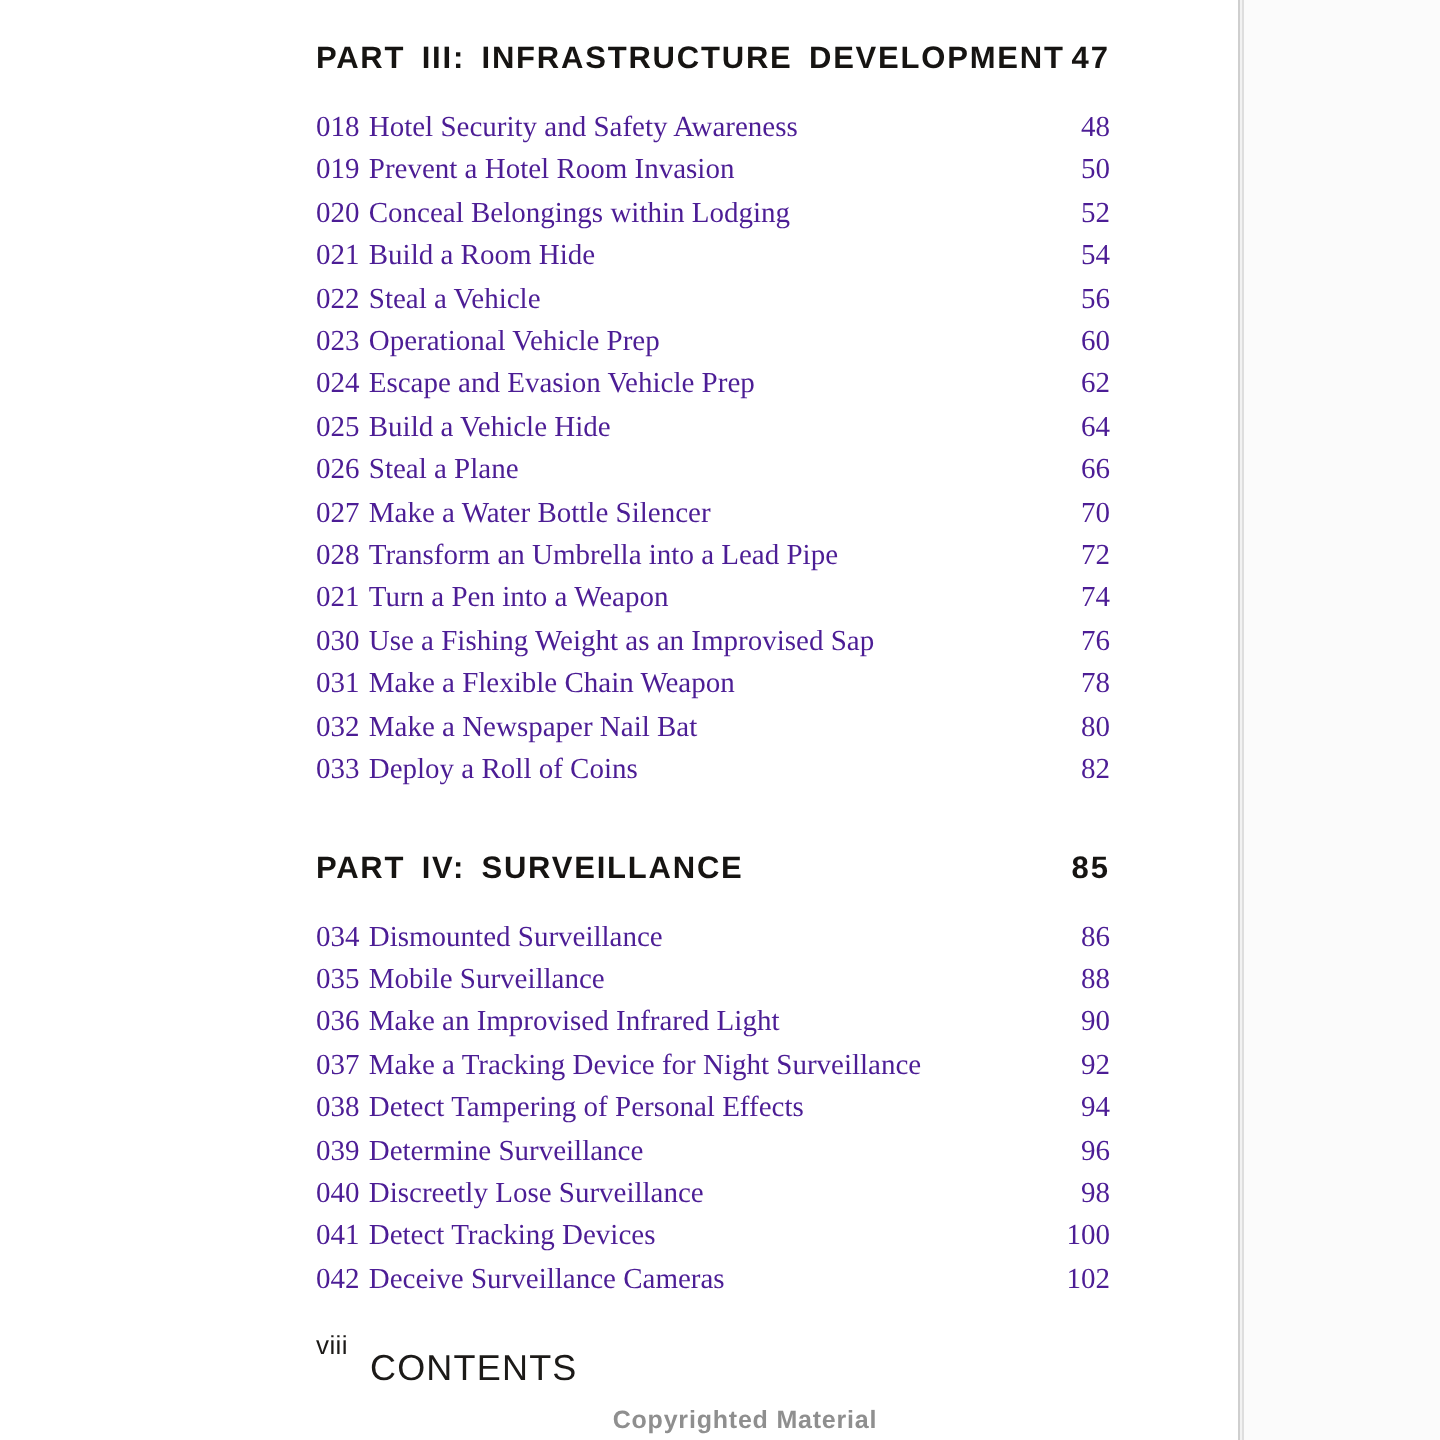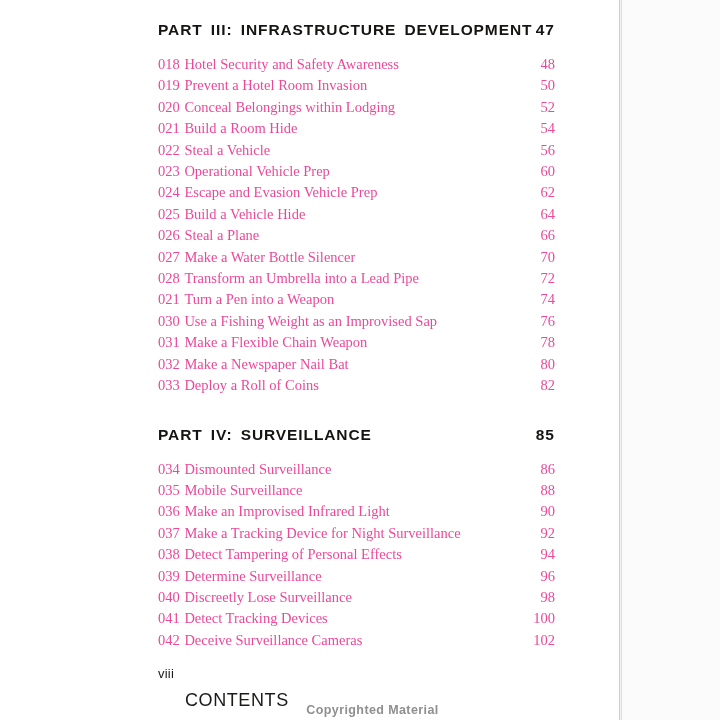--- a/index.html
+++ b/index.html
@@ -58,34 +58,34 @@
     margin: 16px 0 0 0;
     padding: 0;
   }
   .entries.second { }
   .entry-row {
     display: flex;
     justify-content: space-between;
     align-items: baseline;
     font-size: 14.5px;
     line-height: 21.4px;
-    color: #ec4899;
+    color: #4c1d95;
     white-space: nowrap;
   }
   .entry-left { display: inline-flex; gap: 0.32em; }
   .heading-gap { margin-top: 30px; }
   .footer {
     position: absolute;
     left: 158px;
-    top: 666px;
+    top: 650px;
     font-family: "Liberation Sans", sans-serif;
     font-size: 13px;
     color: #1c1a18;
     display: flex;
-    align-items: flex-start;
+    align-items: center;
     gap: 11px;
     letter-spacing: 0.2px;
   }
   .footer .running-head { letter-spacing: 0.6px; font-size: 18px; margin-top: 24px; }
   .watermark {
     position: absolute;
     left: 0;
     right: 0;
     top: 703px;
     text-align: center;

